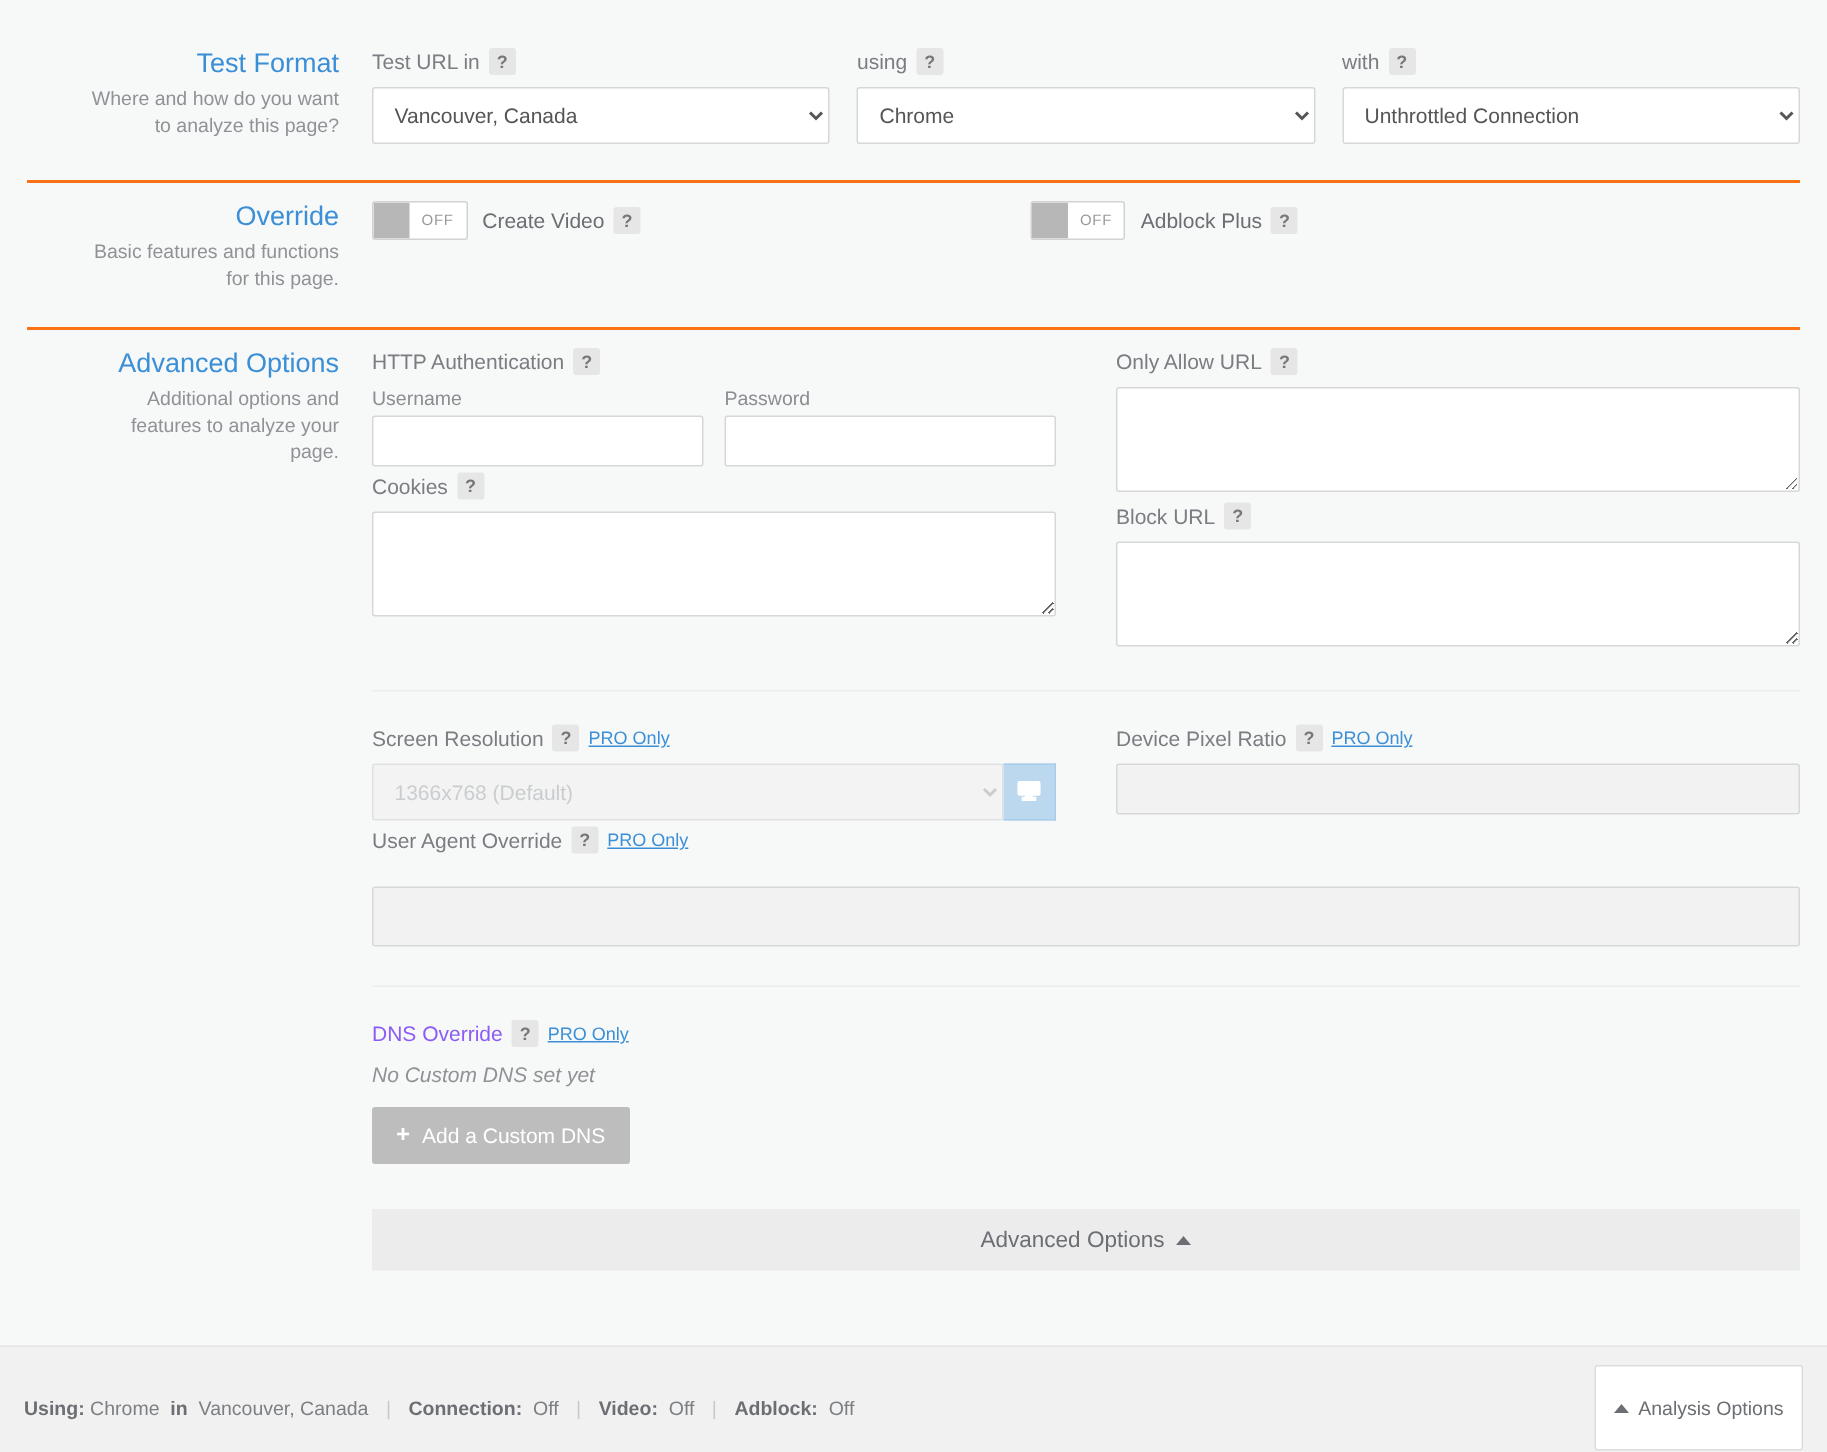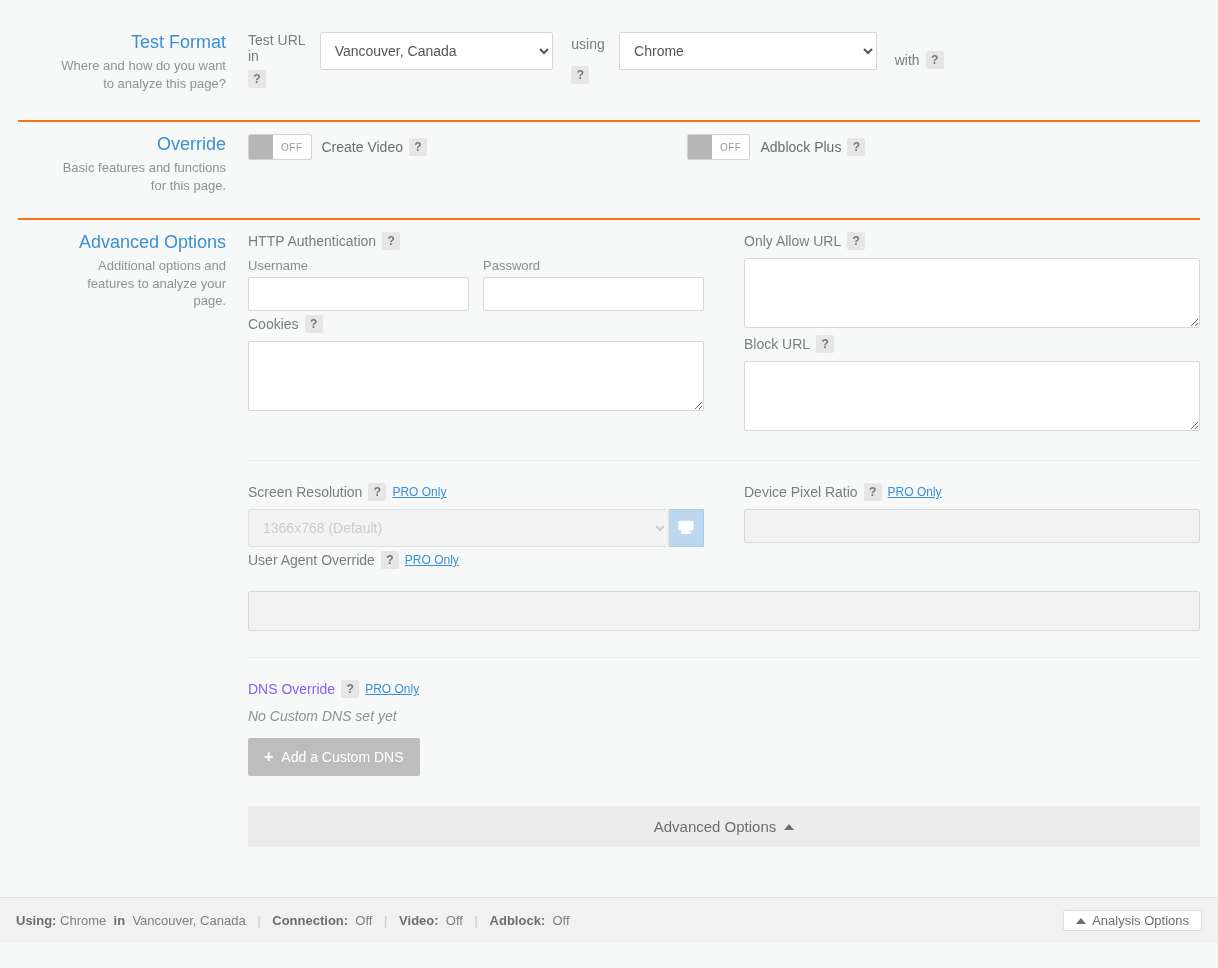--- a/index.html
+++ b/index.html
@@ -37,21 +37,21 @@
     line-height: 1.35;
     margin-left: 40px;
   }
   .content {
     flex: 1 1 auto;
   }
   .row3 {
     display: flex;
     gap: 18px;
   }
-  .row3 > .col { flex: 1 1 0; display: flex; flex-direction: row; }
+  .row3 > .col { flex: 1 1 0; display: flex; flex-direction: column; }
   .field-label {
     font-size: 14px;
     color: #7a7d81;
     margin-bottom: 8px;
     display: flex;
     align-items: center;
     gap: 6px;
     flex-wrap: wrap;
   }
   .help {
@@ -196,21 +196,21 @@
     justify-content: space-between;
     align-items: center;
     font-size: 13px;
     color: #7c7f83;
   }
   .footer .summary span.k { font-weight: 700; color: #6b6e72; text-align: right; }
   .footer .sep { margin: 0 8px; color: #c9c9c9; }
   .footer-btn {
     background: #fff;
     border: 1px solid #dcdcdc;
-    padding: 2px 12px;
+    padding: 20px 12px;
     border-radius: 2px;
     font-size: 13px;
     color: #6b6e72;
     cursor: pointer;
     display: inline-flex;
     align-items: center;
     gap: 6px;
   }
   .dim-label { color:#8b5cf6; }
 </style>
@@ -242,20 +242,23 @@
           </div>
           <select class="select">
             <option>Chrome</option>
           </select>
         </div>
         <div class="col">
           <div class="field-label">
             <span>with</span>
             <span class="help">?</span>
           </div>
+          <select class="select">
+            <option>Unthrottled Connection</option>
+          </select>
         </div>
       </div>
     </div>
   </div>
 
   <div class="section">
     <div class="side">
       <h3>Override</h3>
       <p>Basic features and functions for this page.</p>
     </div>

